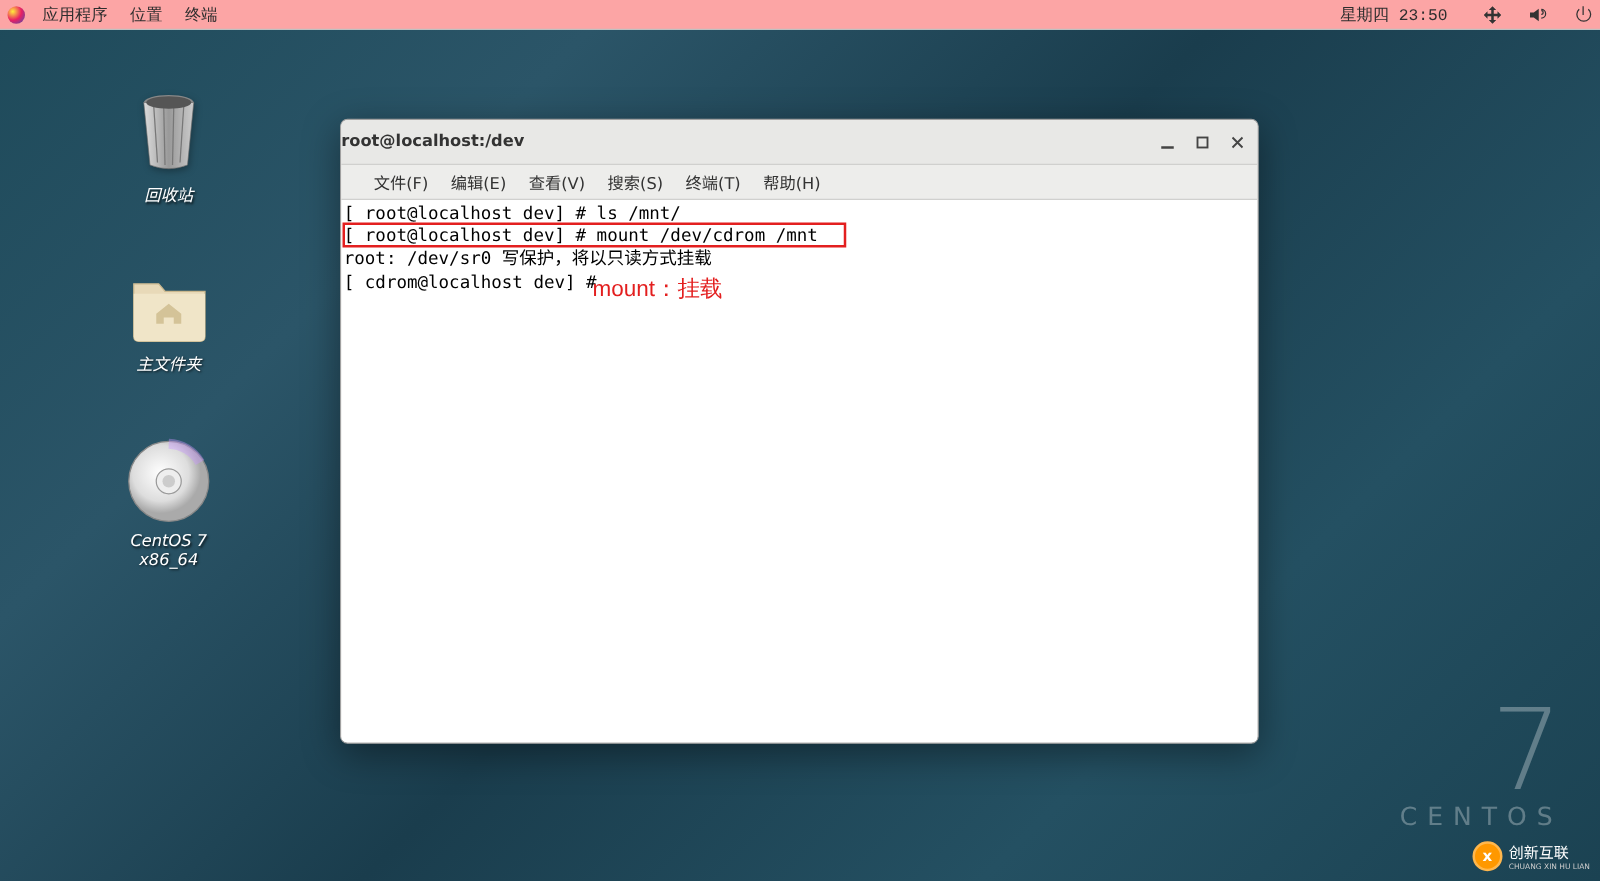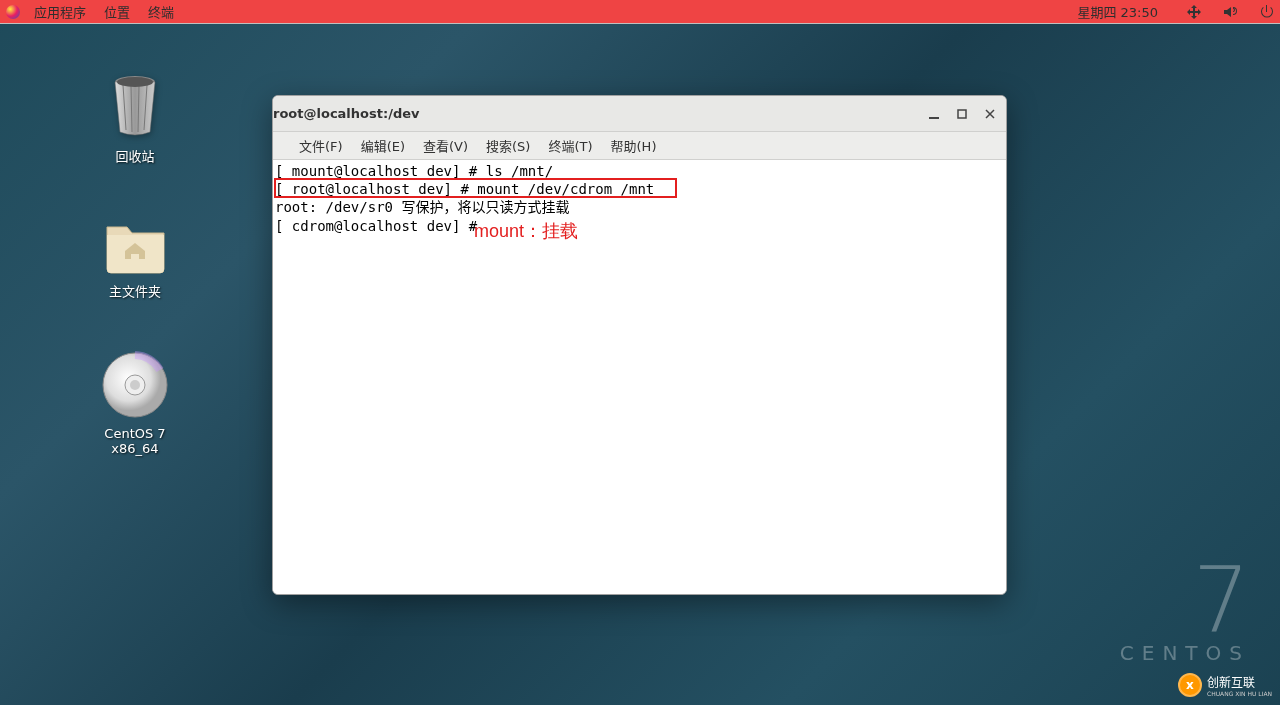--- a/index.html
+++ b/index.html
@@ -5,43 +5,44 @@
 * { margin: 0; padding: 0; box-sizing: border-box; }
 body {
   width: 1280px; height: 705px;
   font-family: "DejaVu Sans", "Noto Sans CJK SC", sans-serif;
   background: linear-gradient(135deg, #1e4a5a 0%, #2b5568 25%, #1a3d4d 50%, #245062 75%, #1b4252 100%);
   overflow: hidden;
   position: relative;
 }
 .topbar {
   height: 24px;
-  background: #ef4444;
+  background: #fca5a5;
   border-bottom: 1px solid #c0c0c0;
   display: flex;
   align-items: center;
   padding: 0 6px;
   font-size: 13px;
   color: #2e2e2e;
+  font-family: Liberation Mono, monospace;
 }
 .topbar-left { display: flex; align-items: center; gap: 2px; }
 .topbar-item { padding: 2px 8px; cursor: pointer; }
 .topbar-right { margin-left: auto; display: flex; align-items: center; gap: 20px; }
 .app-icon {
   width: 14px; height: 14px;
   background: radial-gradient(circle at 30% 30%, #ffeb3b, #e91e63, #3f51b5);
   border-radius: 50%;
   margin-right: 4px;
 }
 .tray-icon { width: 16px; height: 16px; color: #333; }
 
 .desktop-icons {
   position: absolute;
   left: 80px; top: 70px;
-  display: flex; flex-direction: column; gap: 50px;
+  display: flex; flex-direction: column; gap: 50px; font-style: italic;
 }
 .desktop-icon {
   display: flex; flex-direction: column; align-items: center;
   width: 110px; color: #fff; font-size: 13px; text-align: center;
   text-shadow: 1px 1px 2px rgba(0,0,0,0.8);
 }
 .icon-label { margin-top: 6px; }
 .trash-svg { filter: drop-shadow(1px 2px 3px rgba(0,0,0,0.3)); }
 
 .centos-logo {
@@ -210,21 +211,21 @@
     </div>
   </div>
   <div class="menubar">
     <div class="menu-item">文件(F)</div>
     <div class="menu-item">编辑(E)</div>
     <div class="menu-item">查看(V)</div>
     <div class="menu-item">搜索(S)</div>
     <div class="menu-item">终端(T)</div>
     <div class="menu-item">帮助(H)</div>
   </div>
-  <div class="terminal-body"><span>[ mount@localhost dev] # ls /mnt/</span>
+  <div class="terminal-body"><span>[ root@localhost dev] # ls /mnt/</span>
 <span>[ root@localhost dev] # mount /dev/cdrom /mnt </span>
 <span>root: /dev/sr0 写保护，将以只读方式挂载</span>
 <span>[ cdrom@localhost dev] # </span>
 <div class="redbox" style="left:1px; top:18px; width:403px; height:20px;"></div>
 <div class="annotation" style="left:201px; top:60px;">mount：挂载</div>
   </div>
 </div>
 
 <div class="centos-logo">
   <div class="centos-7">7</div>

